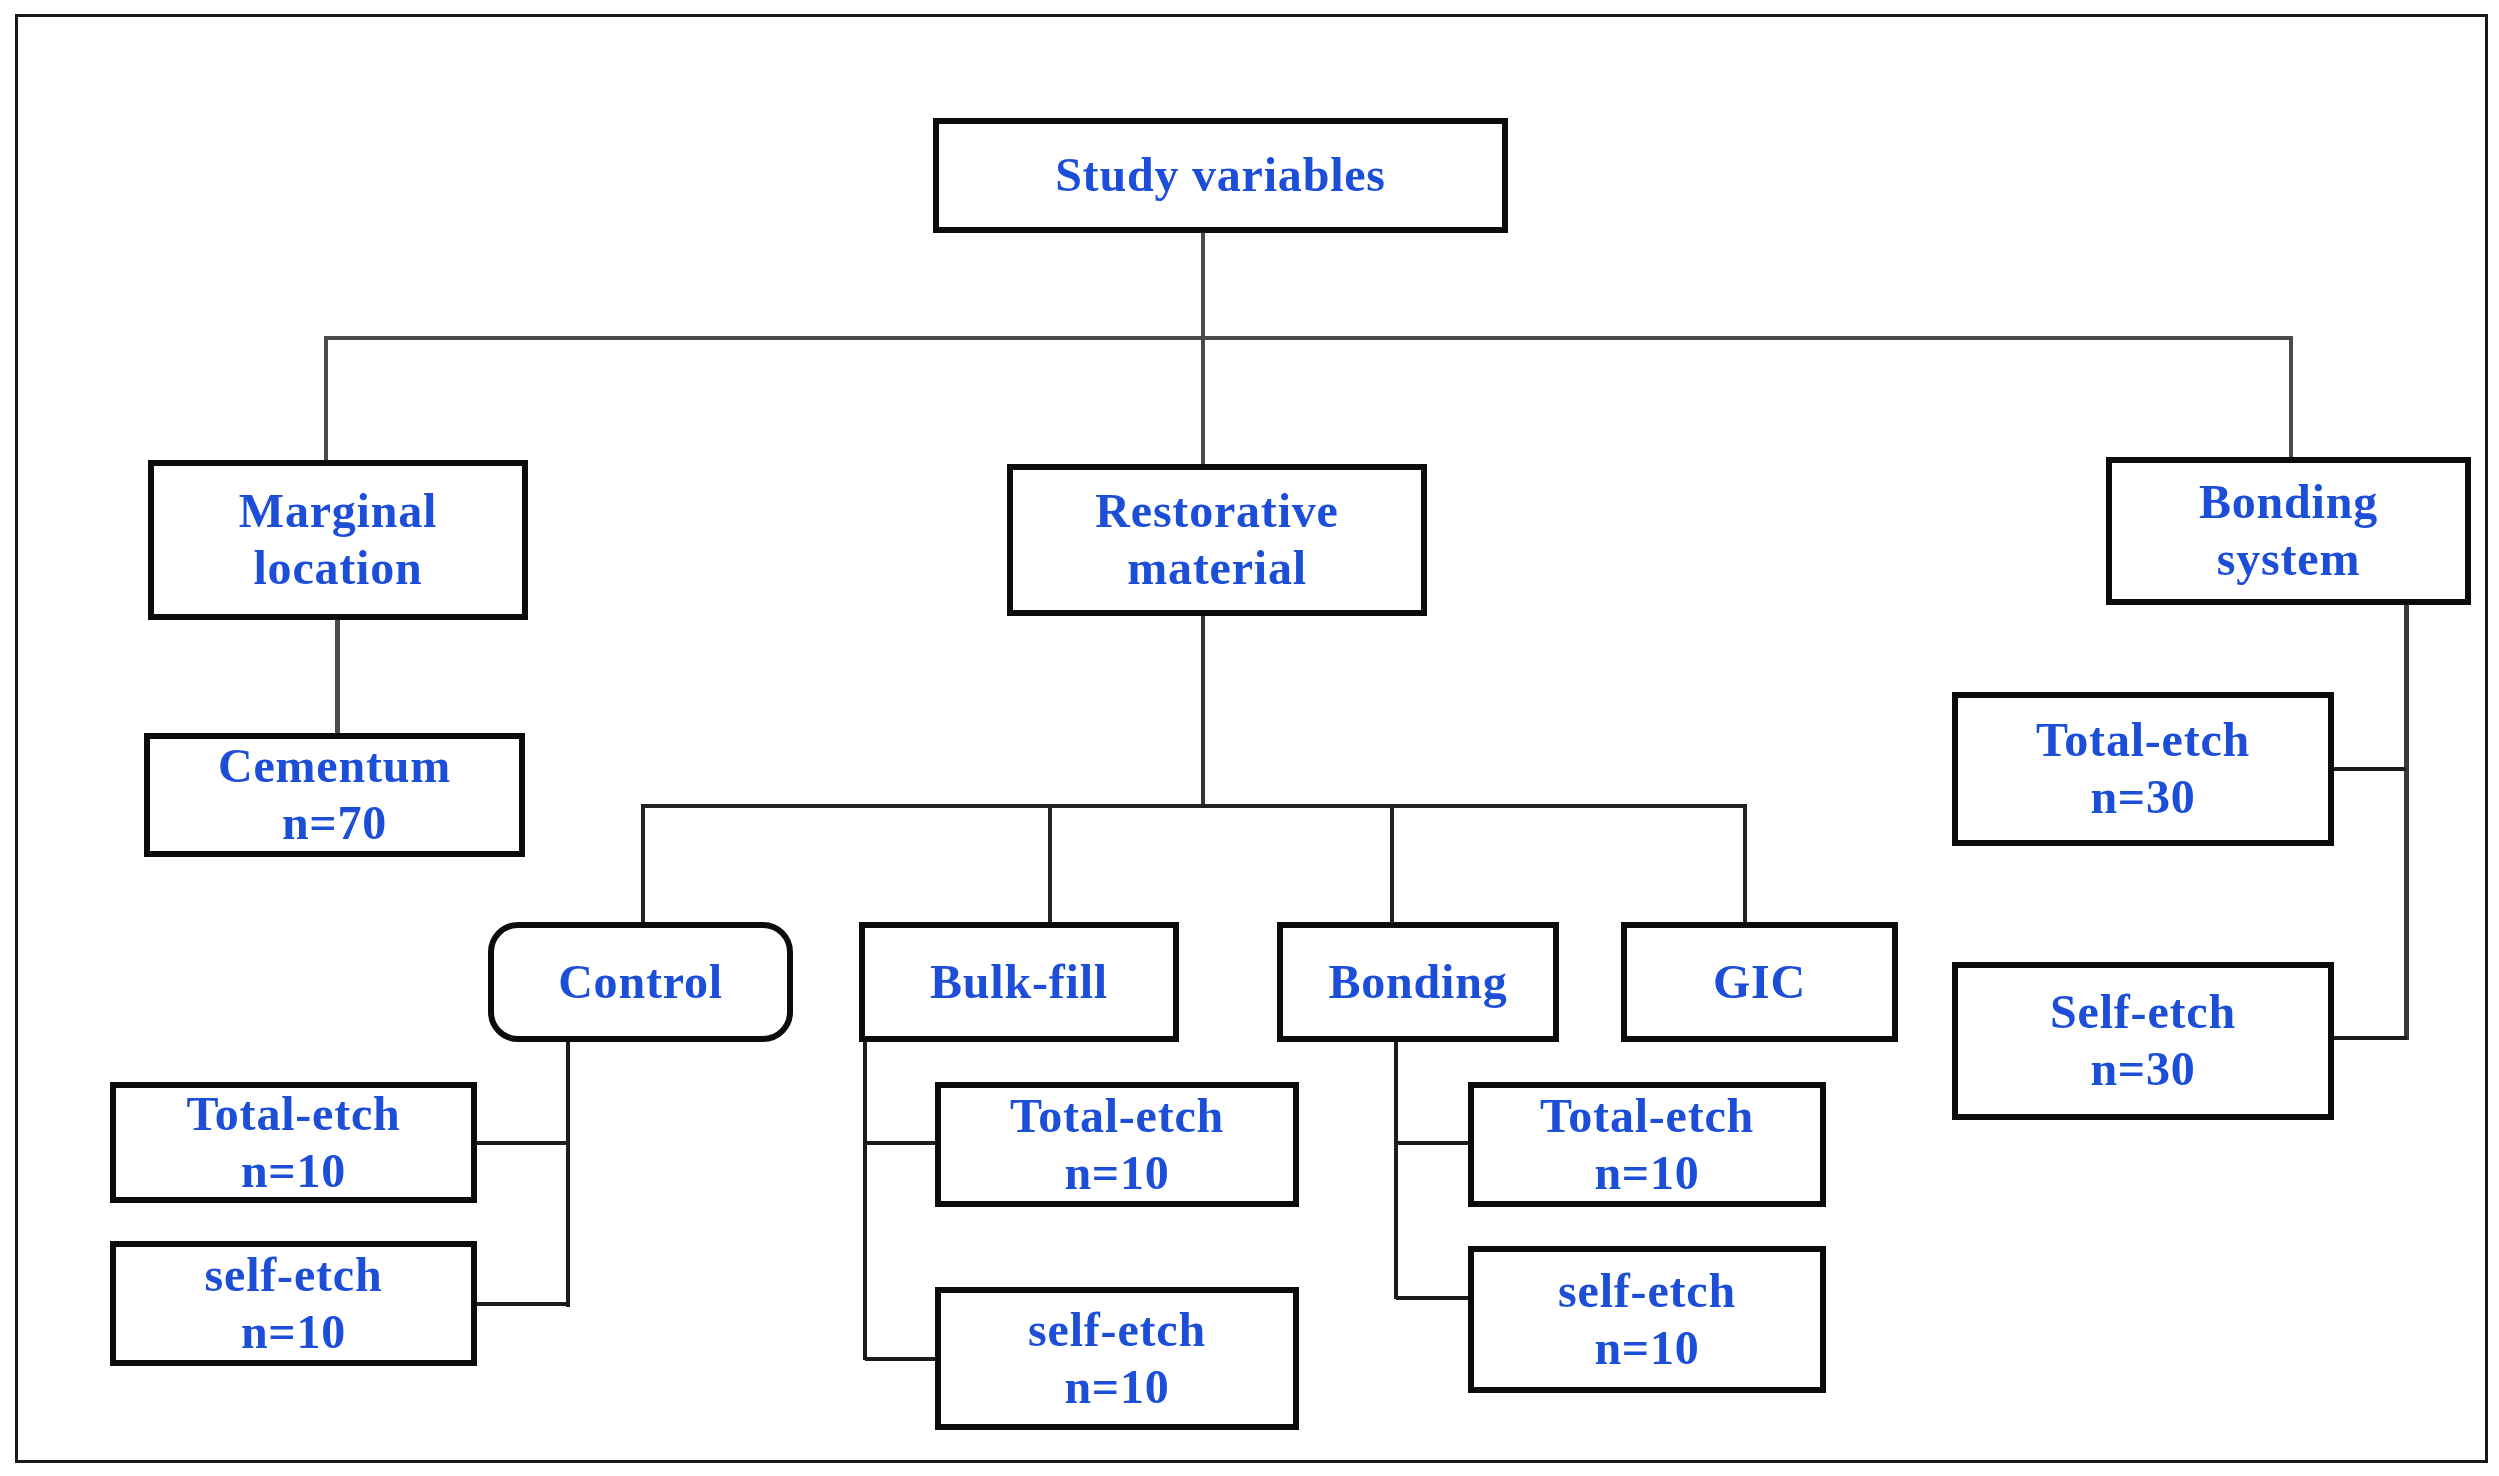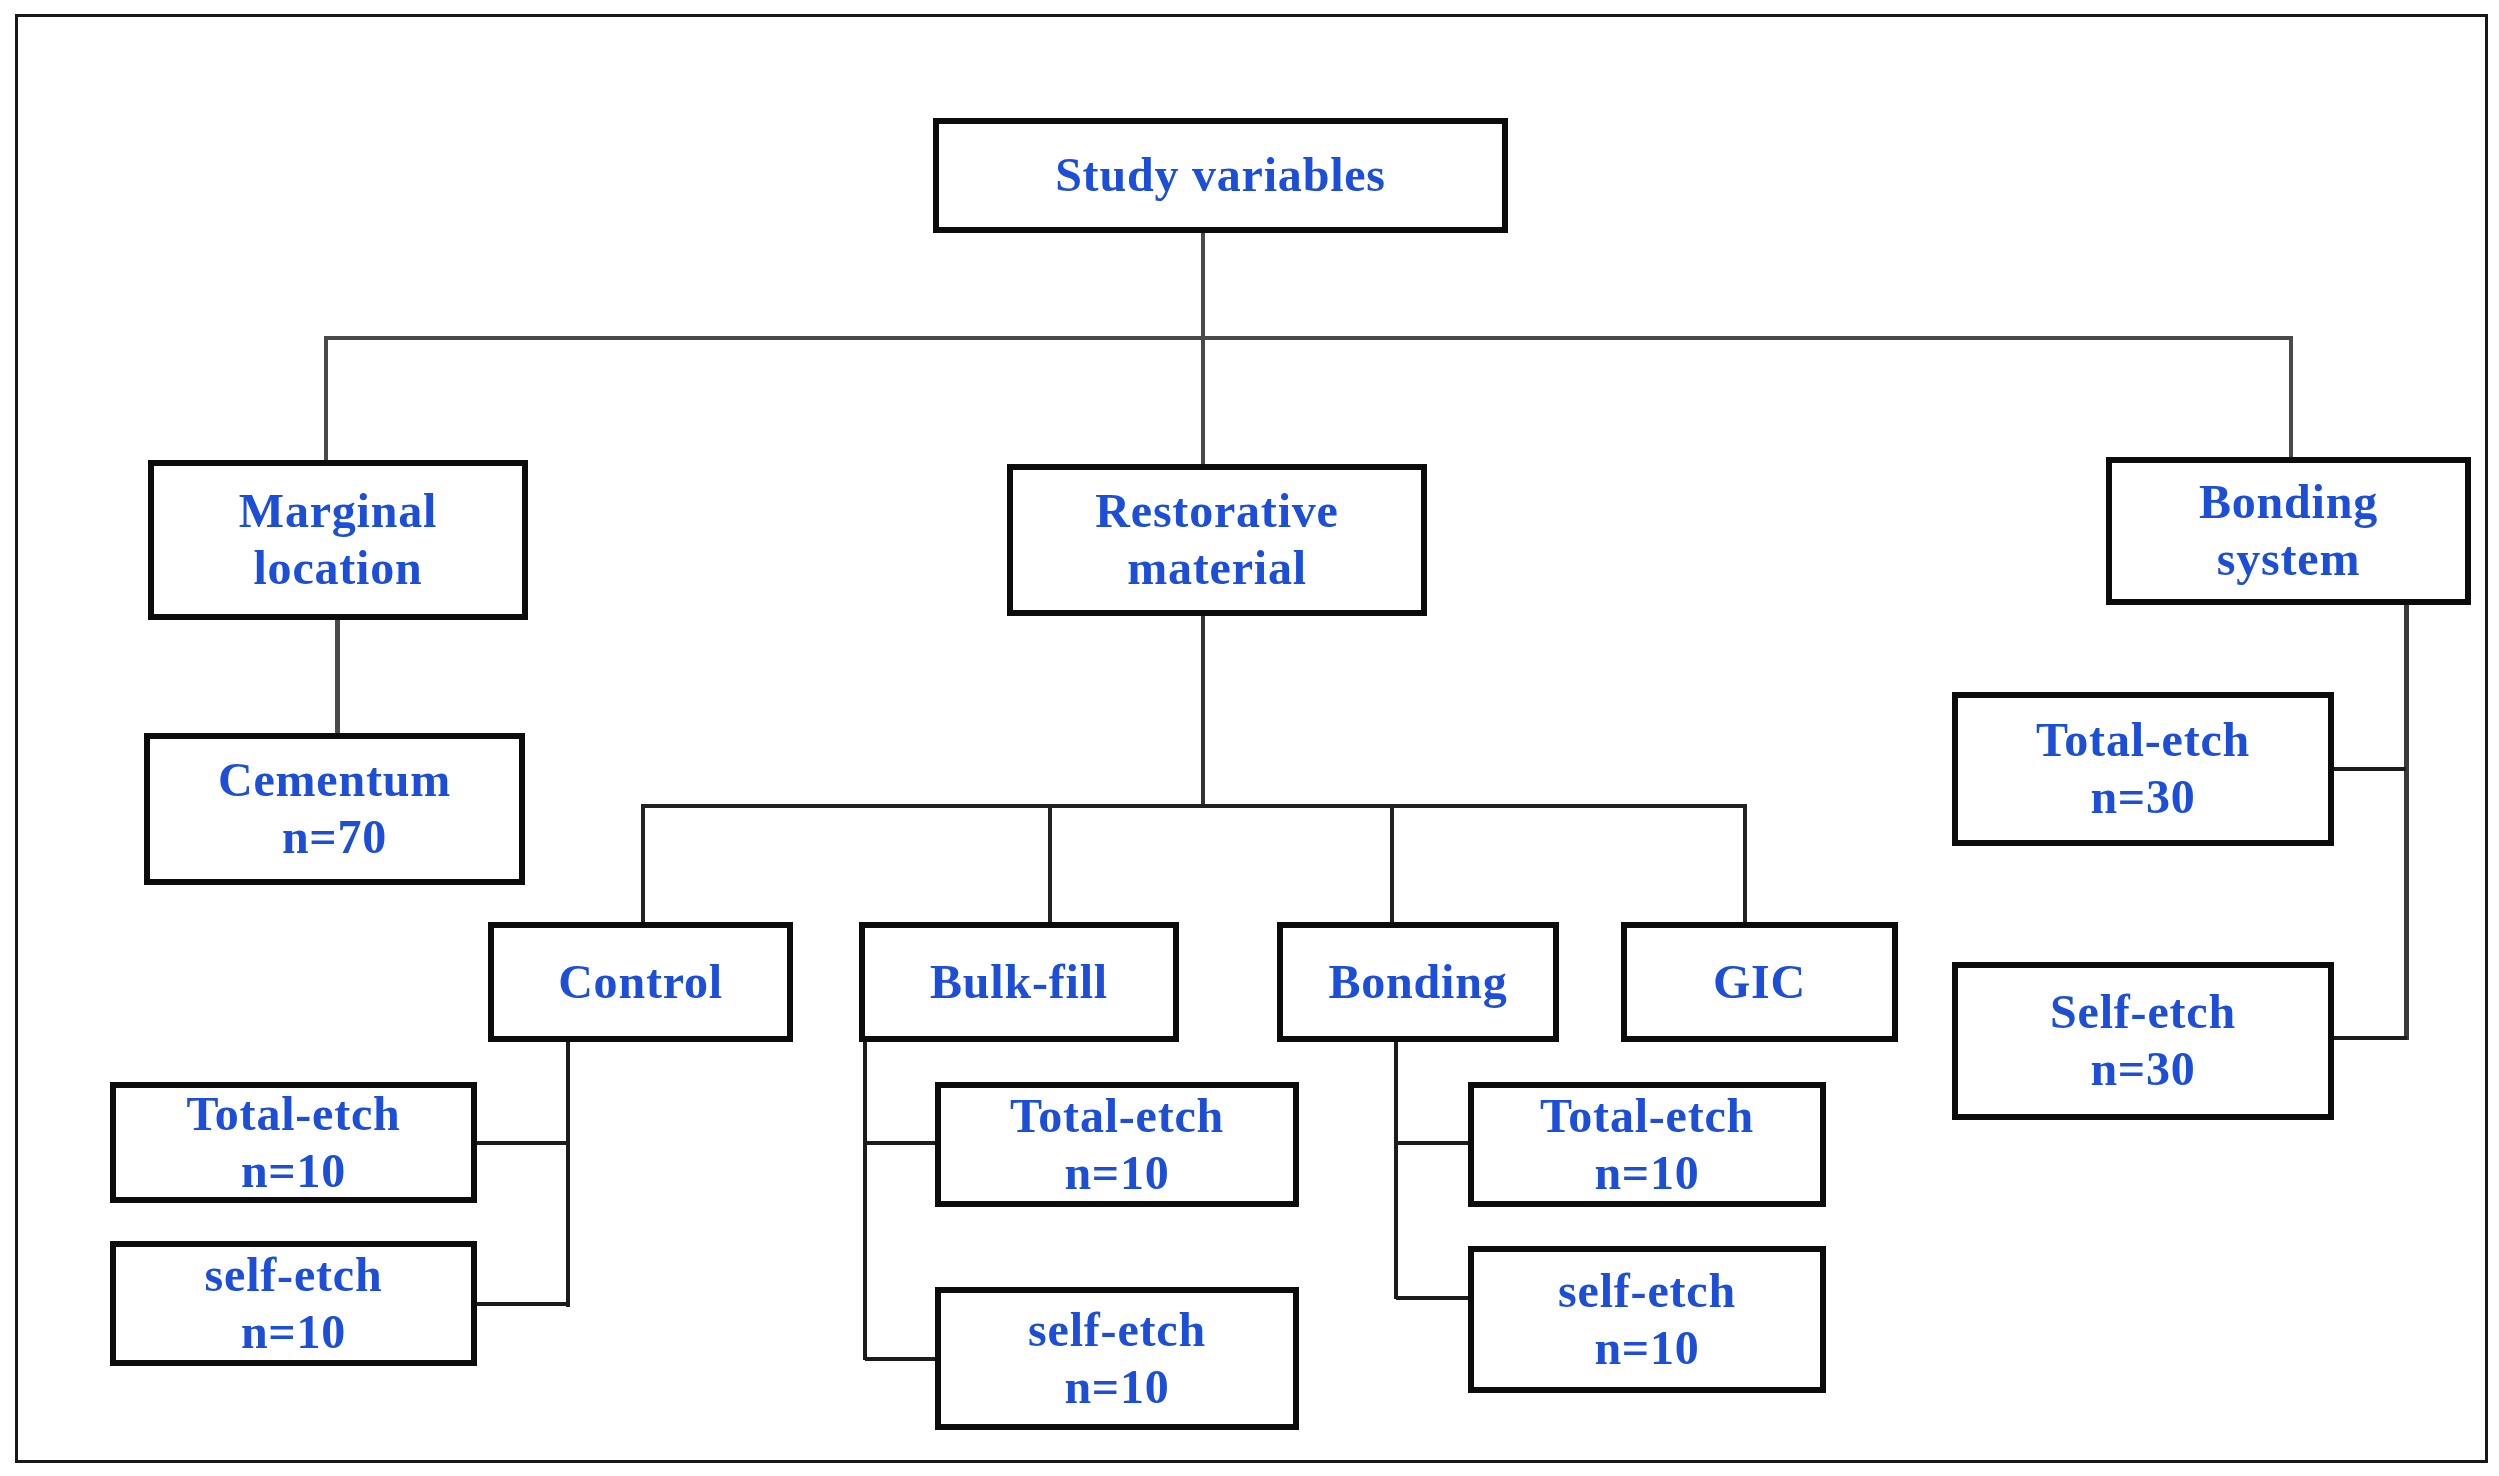--- a/index.html
+++ b/index.html
@@ -62,25 +62,25 @@
         <span class="line">location</span>
       </div>
       <div class="node" style="left: 1007px; top: 464px; width: 420px; height: 152px;">
         <span class="line">Restorative</span>
         <span class="line">material</span>
       </div>
       <div class="node" style="left: 2106px; top: 457px; width: 365px; height: 148px;">
         <span class="line">Bonding</span>
         <span class="line">system</span>
       </div>
-      <div class="node" style="left: 144px; top: 733px; width: 381px; height: 152px;">
+      <div class="node" style="left: 144px; top: 733px; width: 381px; height: 124px;">
         <span class="line">Cementum</span>
         <span class="line">n=70</span>
       </div>
-      <div class="node" style="left: 488px; top: 922px; width: 305px; height: 120px;">
+      <div class="node" style="left: 488px; top: 922px; width: 305px; height: 120px; border-radius: 30px;">
         <span class="line">Control</span>
       </div>
       <div class="node" style="left: 859px; top: 922px; width: 320px; height: 120px;">
         <span class="line">Bulk-fill</span>
       </div>
       <div class="node" style="left: 1277px; top: 922px; width: 282px; height: 120px;">
         <span class="line">Bonding</span>
       </div>
       <div class="node" style="left: 1621px; top: 922px; width: 277px; height: 120px;">
         <span class="line">GIC</span>

